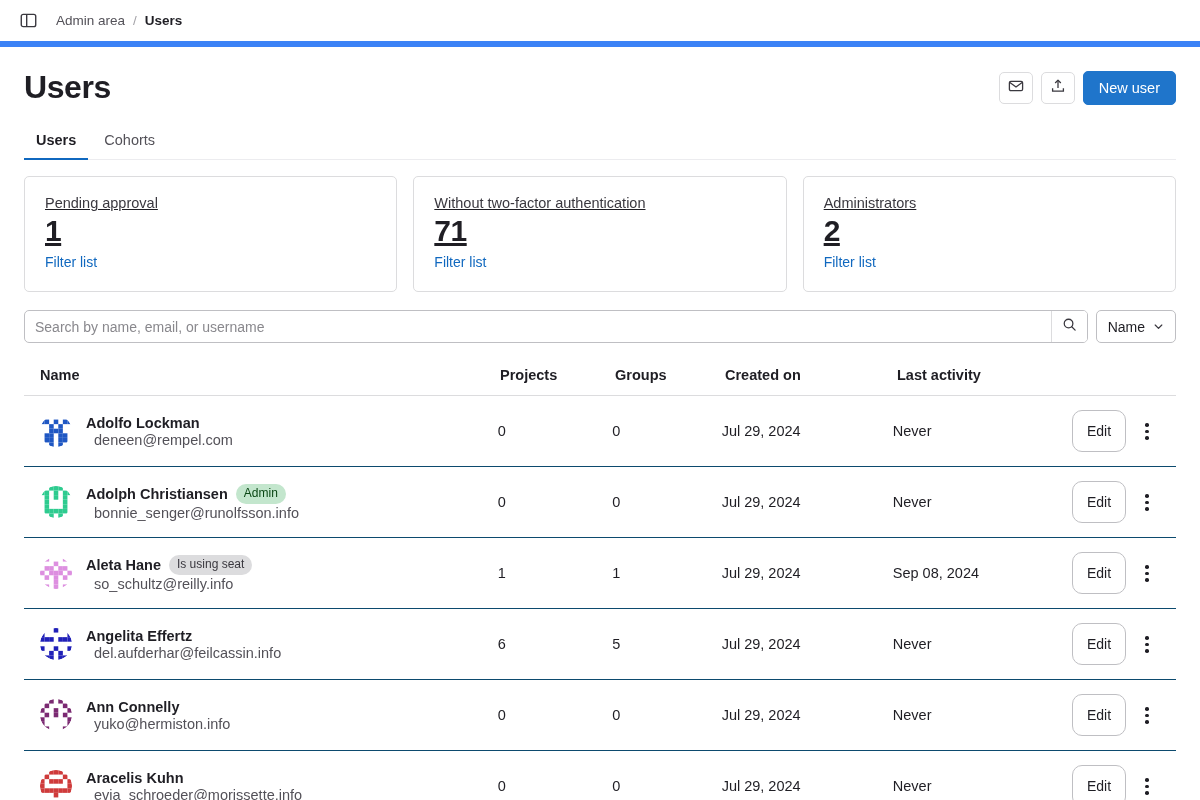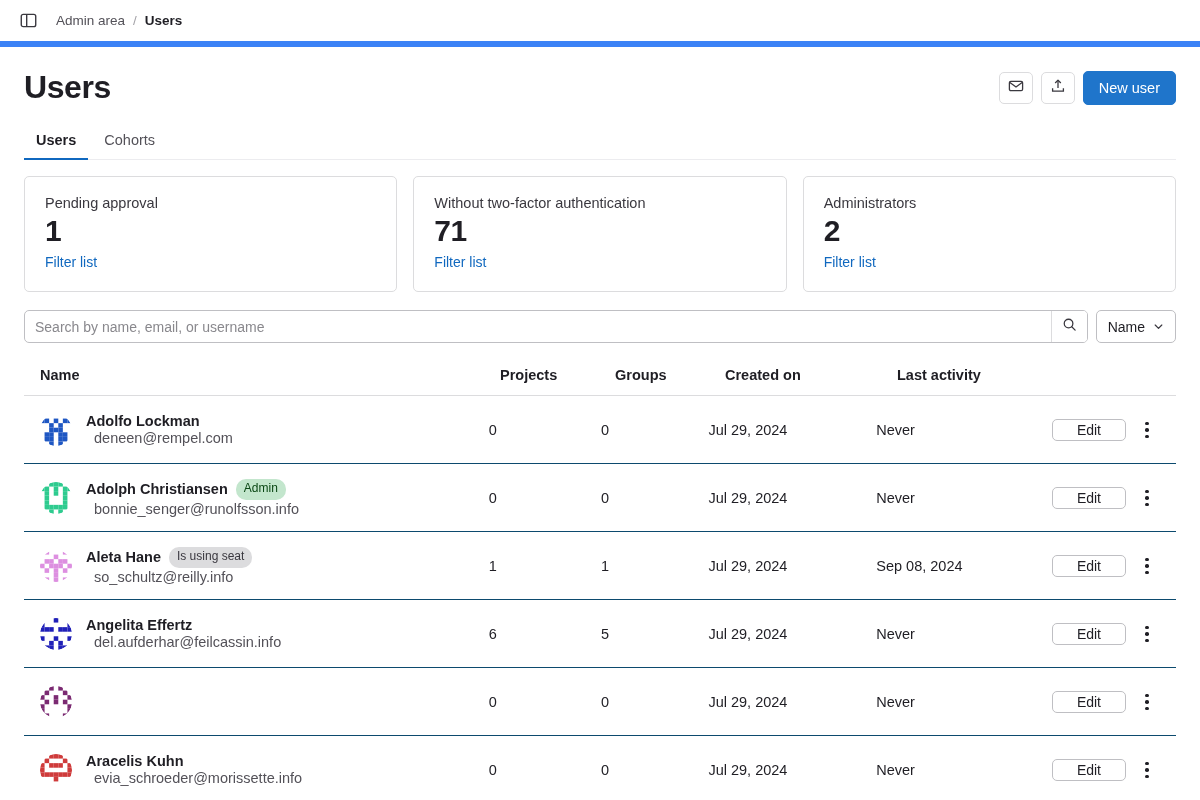--- a/index.html
+++ b/index.html
@@ -102,20 +102,21 @@
     display: flex;
     gap: 16px;
     padding: 16px 24px 0 24px;
   }
   .stat-card {
     flex: 1;
     border: 1px solid #dcdcde;
     border-radius: 5px;
     background: #fff;
     padding: 18px 20px 20px 20px;
+    text-decoration: underline;
   }
   .stat-label {
     font-size: 14.5px;
     color: #3a383f;
     margin-bottom: 2px;
   }
   .stat-value {
     font-size: 30px;
     font-weight: 700;
     color: #1f1e24;
@@ -232,24 +233,24 @@
     border-radius: 10px;
     line-height: 1.45;
     white-space: nowrap;
   }
   .badge-success { background: #c3e6cd; color: #0a4714; }
   .badge-muted   { background: #dcdcde; color: #3a383f; }
 
   .cell-text { font-size: 14.5px; color: #1f1e24; }
 
   .edit-btn {
-    height: 22px;
-    padding: 0 24px;
+    height: 42px;
+    padding: 0 14px;
     border: 1px solid #bfbfc3;
-    border-radius: 5px;
+    border-radius: 10px;
     background: #fff;
     font-size: 14px;
     font-family: "Liberation Sans", sans-serif;
     color: #1f1e24;
     cursor: pointer;
   }
   .kebab {
     width: 26px; height: 30px;
     display: flex; flex-direction: column;
     align-items: center; justify-content: center;
@@ -591,20 +592,27 @@
                 <rect x="0.00" y="18.29" width="4.57" height="4.57" fill="#7b2a72"></rect>
                 <rect x="27.43" y="18.29" width="4.57" height="4.57" fill="#7b2a72"></rect>
                 <rect x="0.00" y="22.86" width="4.57" height="4.57" fill="#7b2a72"></rect>
                 <rect x="27.43" y="22.86" width="4.57" height="4.57" fill="#7b2a72"></rect>
                 <rect x="0.00" y="27.43" width="4.57" height="4.57" fill="#7b2a72"></rect>
                 <rect x="27.43" y="27.43" width="4.57" height="4.57" fill="#7b2a72"></rect>
                 <rect x="4.57" y="27.43" width="4.57" height="4.57" fill="#7b2a72"></rect>
                 <rect x="22.86" y="27.43" width="4.57" height="4.57" fill="#7b2a72"></rect>
               </g>
             </svg></div>
+        <div>
+          <div class="uname-line">
+            <span class="uname">Ann Connelly</span>
+
+          </div>
+          <div class="uemail">yuko@hermiston.info</div>
+        </div>
       </div>
       <div class="c-proj cell-text">0</div>
       <div class="c-group cell-text">0</div>
       <div class="c-created cell-text">Jul 29, 2024</div>
       <div class="c-last cell-text">Never</div>
       <div class="c-act">
         <button class="edit-btn">Edit</button>
         <div class="kebab">
             <i></i>
             <i></i>

